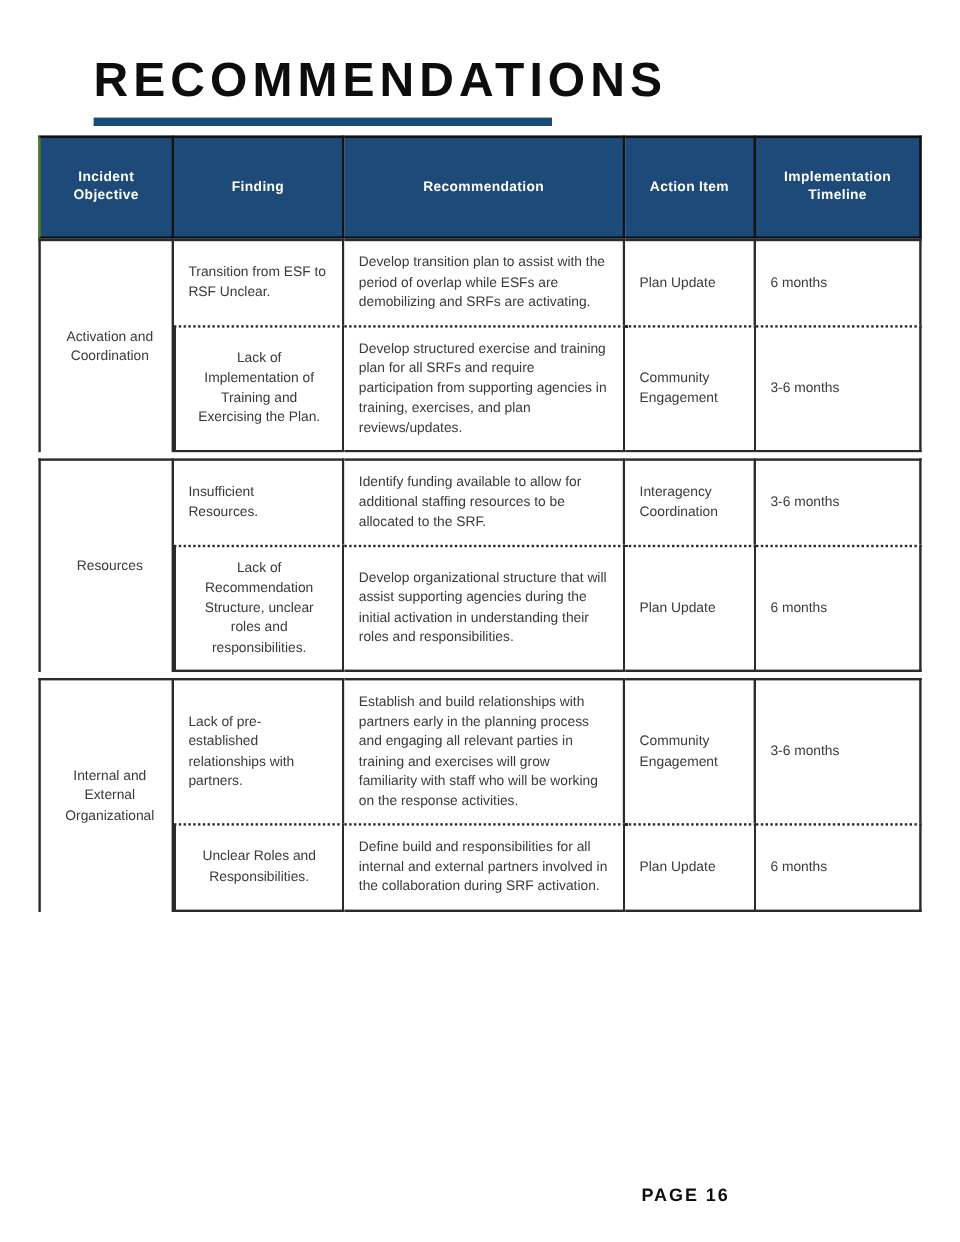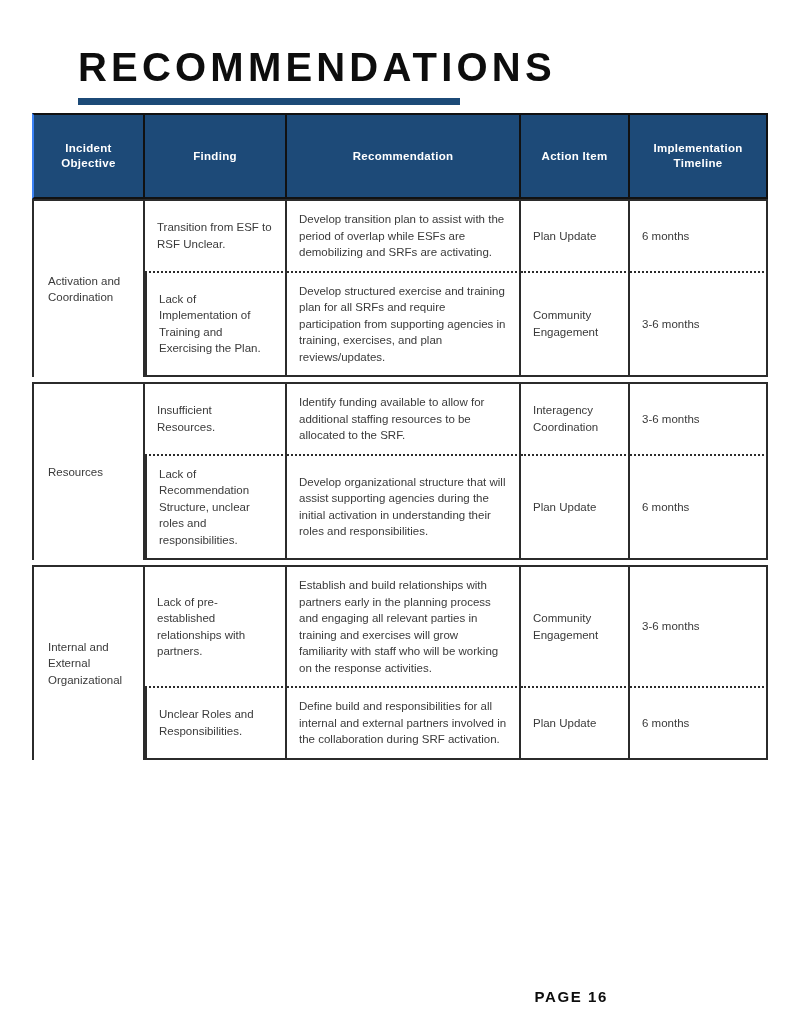--- a/index.html
+++ b/index.html
@@ -78,33 +78,33 @@
     letter-spacing: 0.3px;
     line-height: 15px;
     text-align: center;
     vertical-align: middle;
     height: 74px;
     padding: 4px 6px;
     border-right: 2px solid #111111;
     border-bottom: 2px solid #111111;
     border-top: 2px solid #111111;
   }
-  thead th:first-child { border-left: 2px solid #3b82f6; }
+  thead th:first-child { border-left: 2px solid #4d7c0f; }
 
   
   tbody td {
     font-size: 11.5px;
     line-height: 16.5px;
     color: #3a3a3a;
     vertical-align: middle;
     padding: 10px 12px;
     border-right: 2px solid #2b2b2b;
     background: #ffffff;
   }
-  tbody td:first-child { border-left: 2px solid #2b2b2b; }
+  tbody td:first-child { border-left: 2px solid #2b2b2b; text-align: center; }
 
   
   tr.sec-start > td { border-top: 2px solid #2b2b2b; }
   
   tr.sec-end > td { border-bottom: 2px solid #2b2b2b; }
 
   
   tr.sub-split > td.dotted-top {
     border-top: 2px dotted #2b2b2b;
   }

